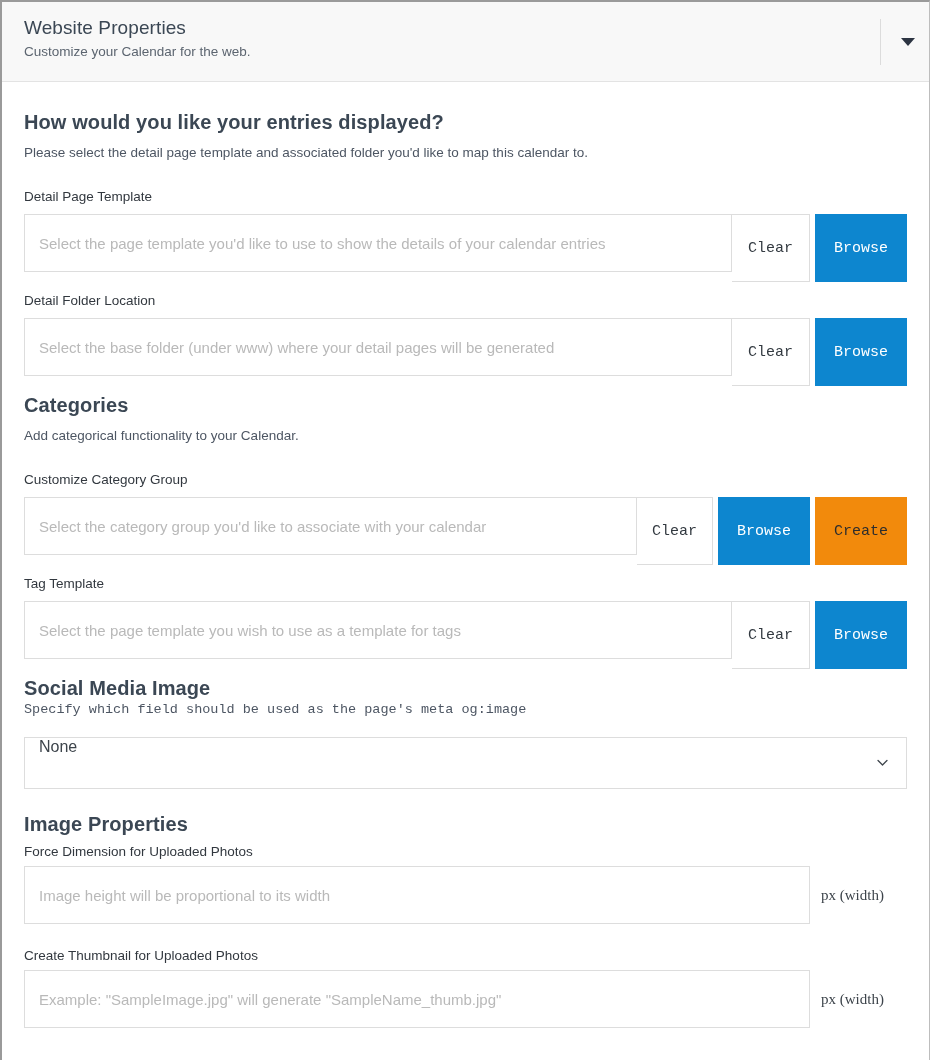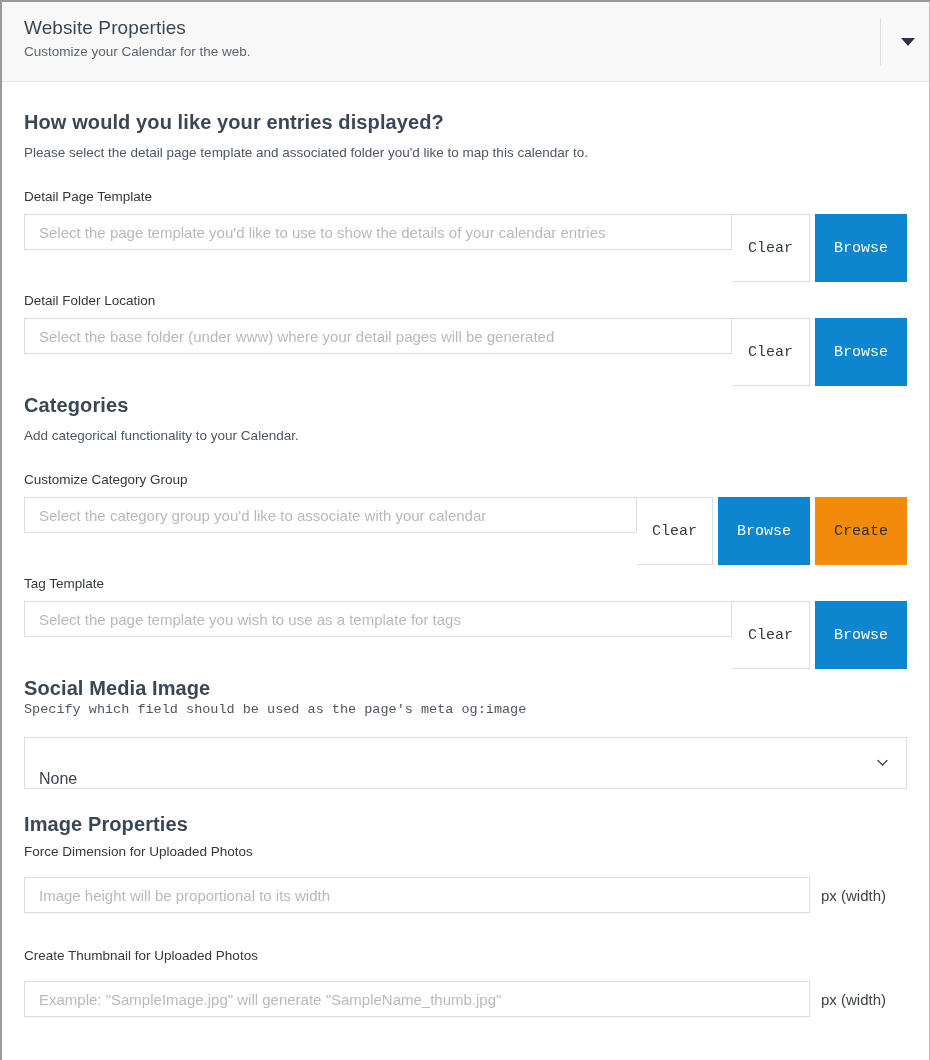--- a/index.html
+++ b/index.html
@@ -95,21 +95,21 @@
   
   .input-row {
     display: flex;
     align-items: stretch;
     height: 52px;
   }
   .text-field {
     flex: 1 1 auto;
     min-width: 0;
     box-sizing: border-box;
-    height: 36px;
+    height: 58px;
     border: 1px solid #dddddd;
     background: #ffffff;
     padding: 0 14px;
     font-family: "Liberation Sans", sans-serif;
     font-size: 15px;
     color: #6d28d9;
     outline: none;
     border-radius: 0;
   }
   .text-field::placeholder {
@@ -157,21 +157,21 @@
     height: 52px;
     margin-top: 18px;
   }
   .select-box {
     box-sizing: border-box;
     width: 100%;
     height: 52px;
     border: 1px solid #dddddd;
     background: #ffffff;
     display: flex;
-    align-items: flex-end;
+    align-items: flex-start;
     padding: 0 14px;
     font-size: 16px;
     color: #3d444b;
     cursor: pointer;
   }
   .select-chevron {
     position: absolute;
     right: 18px;
     top: 19px;
     width: 13px;
@@ -184,20 +184,21 @@
     display: flex;
     align-items: center;
     height: 52px;
   }
   .unit-row .text-field { flex: 0 0 786px; }
   .unit-label {
     margin-left: 11px;
     font-size: 15px;
     color: #3d444b;
     white-space: nowrap;
+    font-family: Liberation Serif, serif;
   }
   .sp-md { height: 24px; }
 </style>
 </head>
 <body>
 
 <div class="page">
 
   <div class="panel-header">
     <div class="panel-title">Website Properties</div>

